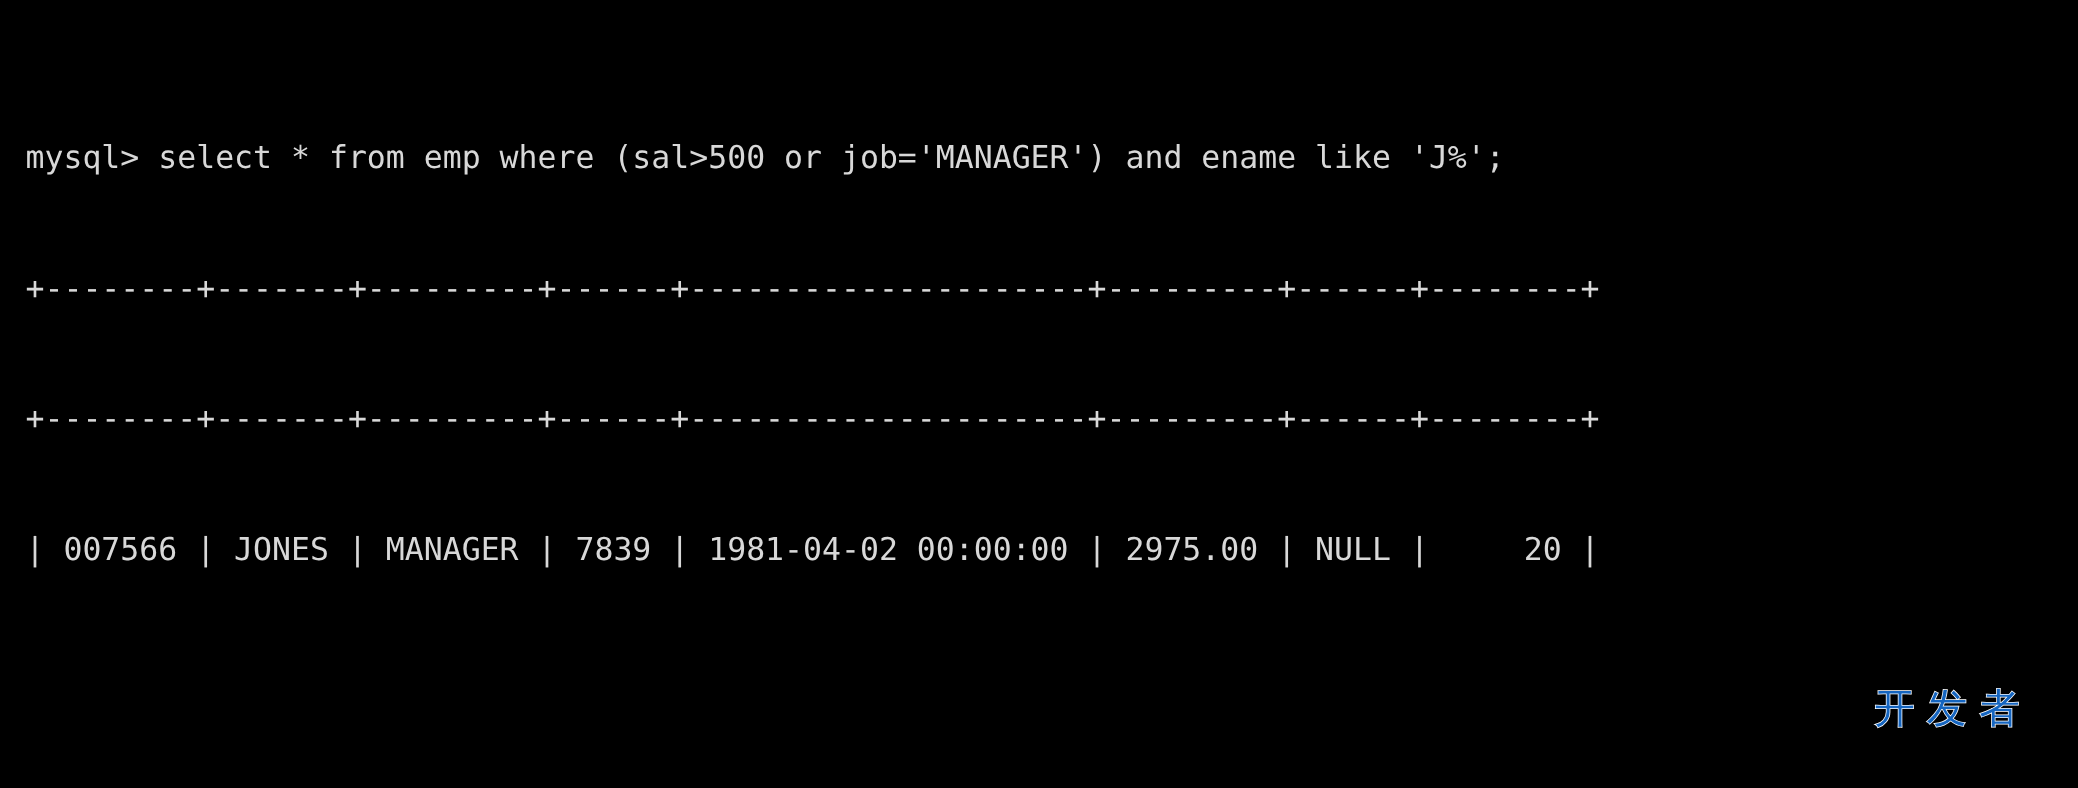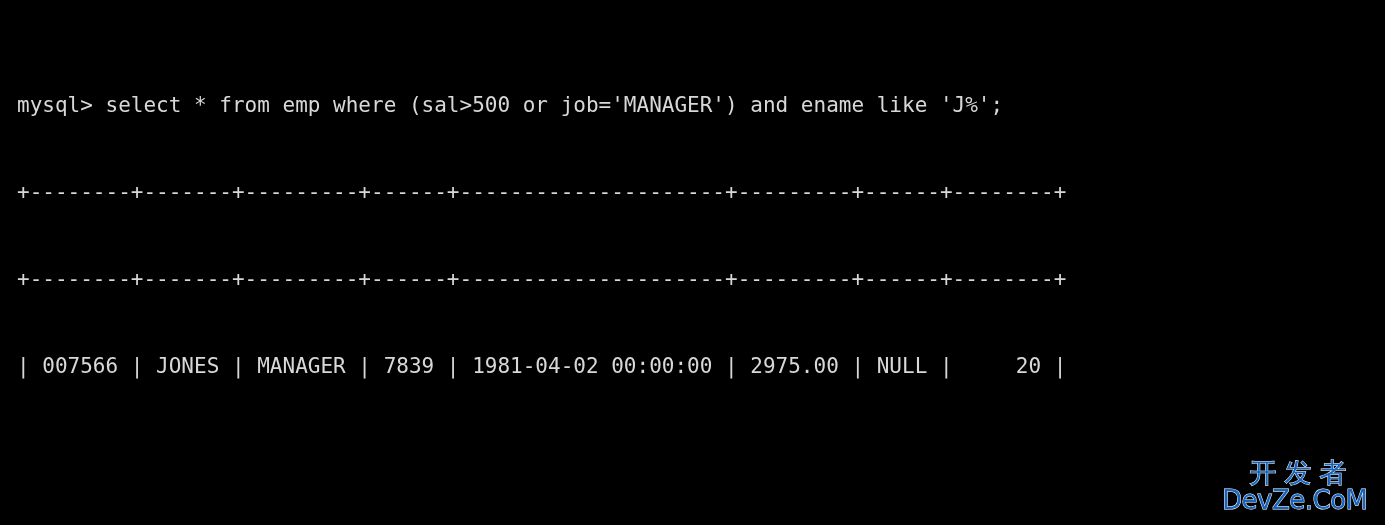--- a/index.html
+++ b/index.html
@@ -90,14 +90,13 @@
   
   
   
   
   
 
 </div>
 
 <div id="watermark">
   <div class="wm-cn">开发者</div>
-  <div class="wm-en">DevZe.CoM</div>
 </div>
 
 </body></html>

